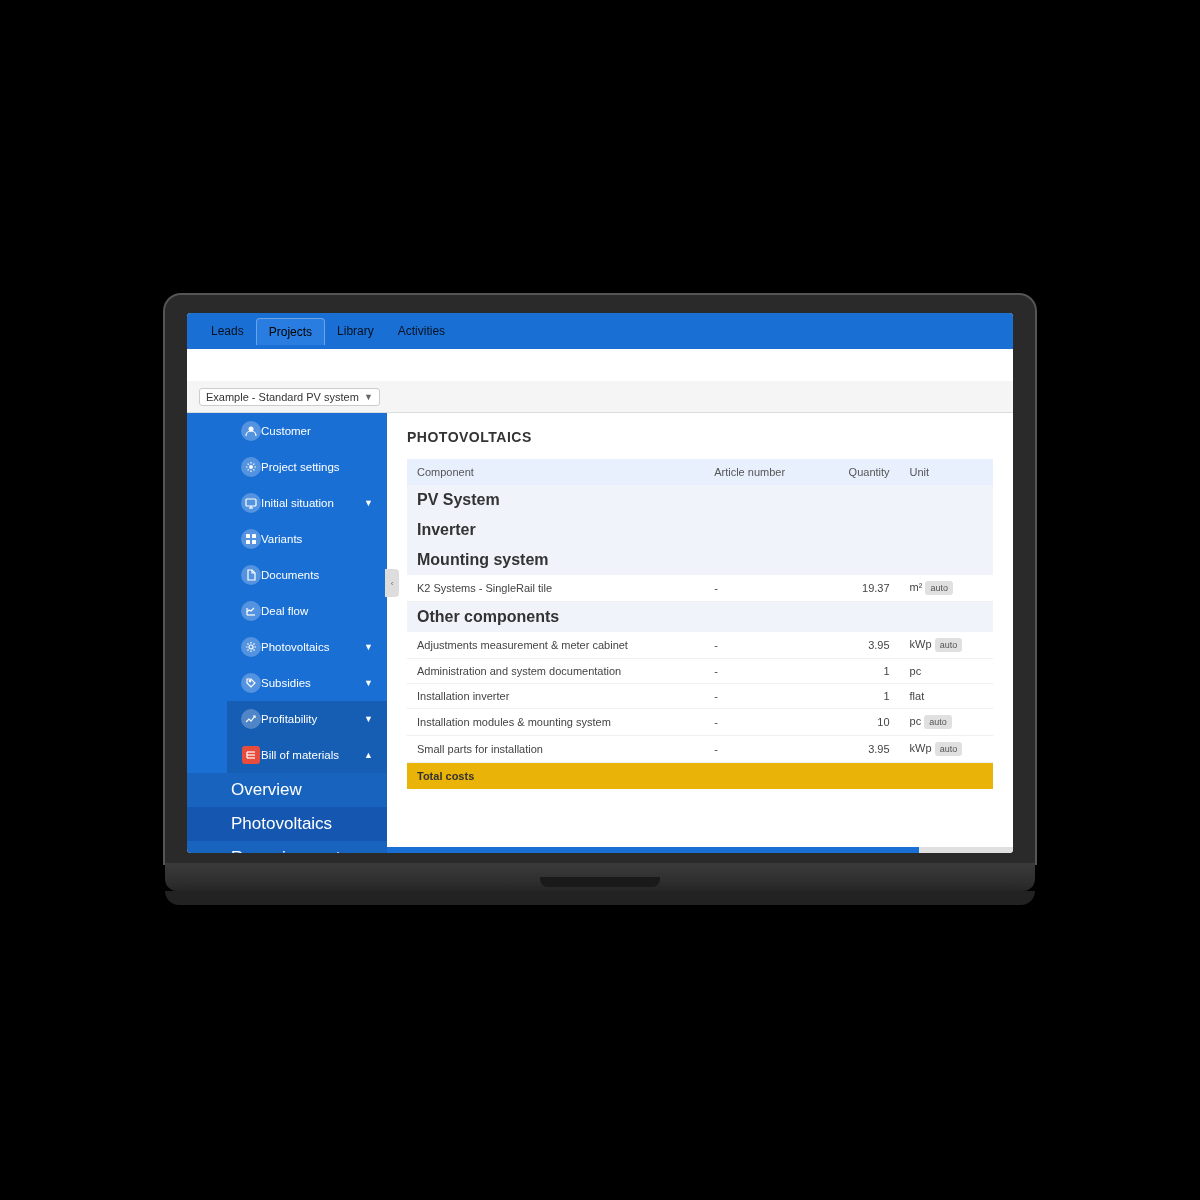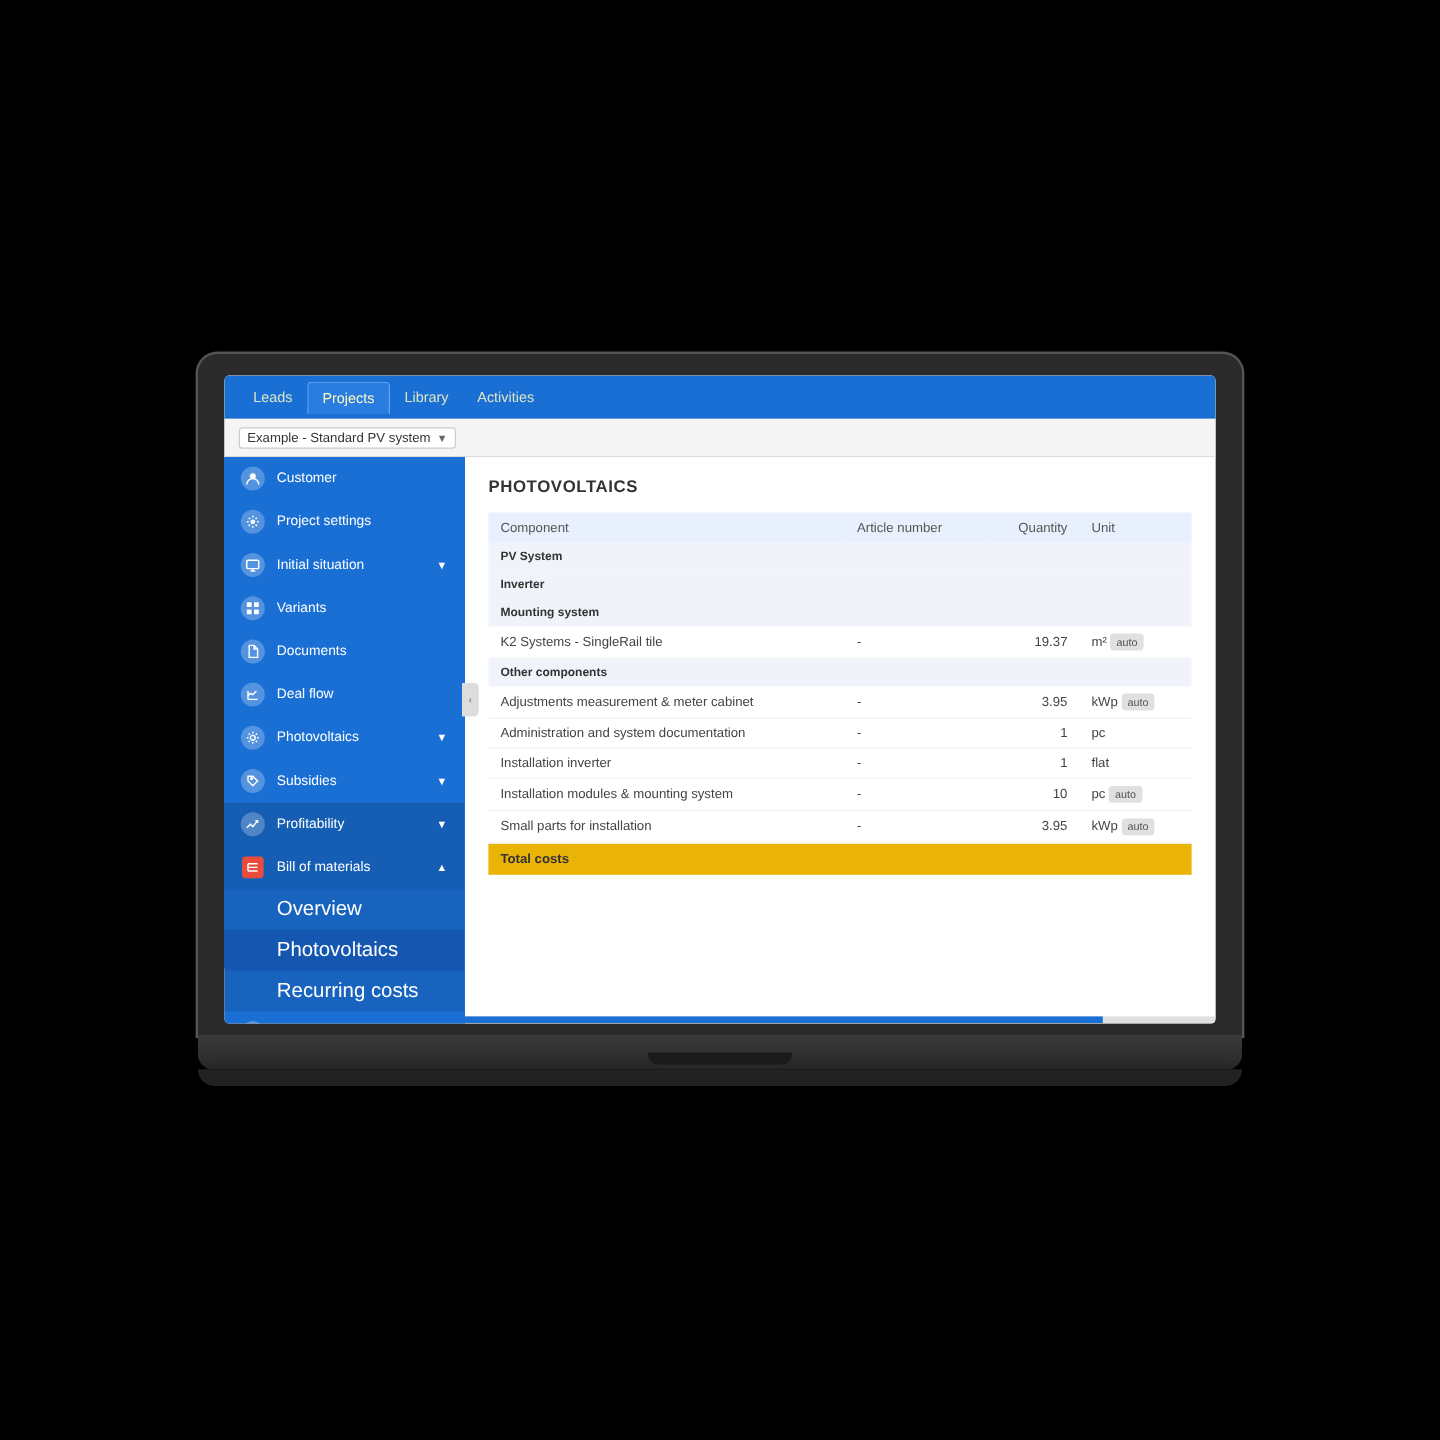--- a/index.html
+++ b/index.html
@@ -67,21 +67,21 @@
     
     .top-nav {
       background: #1a6fd4;
       display: flex;
       align-items: center;
       padding: 0 12px;
       height: 36px;
       flex-shrink: 0;
     }
     .top-nav-tab {
-      color: #fef9c3;
+      color: #000000;
       padding: 6px 12px;
       cursor: pointer;
       font-size: 12px;
       border-radius: 4px 4px 0 0;
       opacity: 0.85;
     }
     .top-nav-tab.active {
       background: #2a7de0;
       opacity: 1;
       border: 1px solid rgba(255,255,255,0.3);
@@ -90,20 +90,21 @@
 
     
     .project-selector {
       background: #f5f5f5;
       padding: 6px 12px;
       display: flex;
       align-items: center;
       border-bottom: 1px solid #ddd;
       flex-shrink: 0;
       height: 32px;
+      margin-top: 32px;
     }
     .project-selector select {
       border: 1px solid #ccc;
       background: #fff;
       padding: 2px 20px 2px 6px;
       font-size: 11px;
       border-radius: 3px;
       appearance: none;
       cursor: pointer;
       color: #333;
@@ -132,22 +133,22 @@
       flex-direction: column;
     }
 
     .sidebar-item {
       display: flex;
       align-items: center;
       padding: 8px 14px;
       color: #fff;
       cursor: pointer;
       font-size: 11.5px;
-      gap: 10px;
       position: relative;
+      margin-left: 40px;
     }
     .sidebar-item.active-parent {
       background: rgba(0,0,0,0.15);
     }
     .sidebar-item .icon {
       width: 20px;
       height: 20px;
       display: flex;
       align-items: center;
       justify-content: center;
@@ -231,21 +232,21 @@
     }
     .bom-table thead th.right {
       text-align: right;
     }
 
     .bom-table tbody tr.section-header td {
       background: #f0f4fa;
       padding: 6px 10px;
       font-weight: 600;
       color: #333;
-      font-size: 10px;
+      font-size: 16px;
     }
 
     .bom-table tbody tr.data-row td {
       padding: 6px 10px;
       border-bottom: 1px solid #f0f0f0;
       color: #444;
     }
     .bom-table tbody tr.data-row td.right {
       text-align: right;
     }

